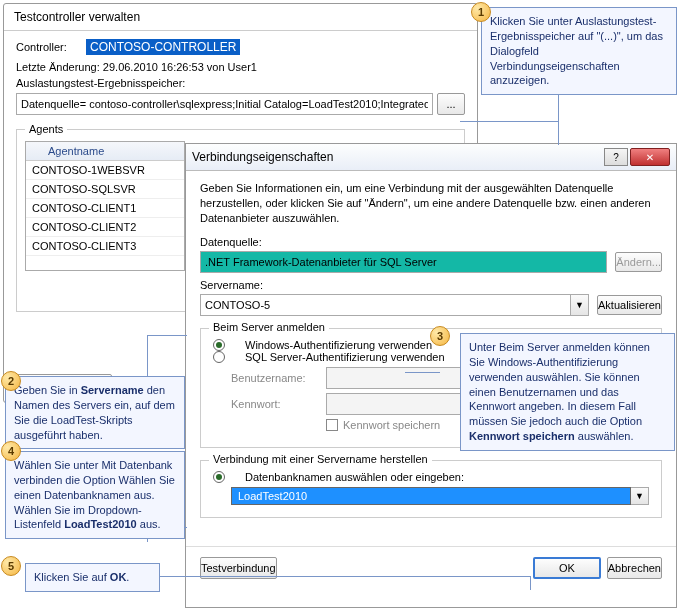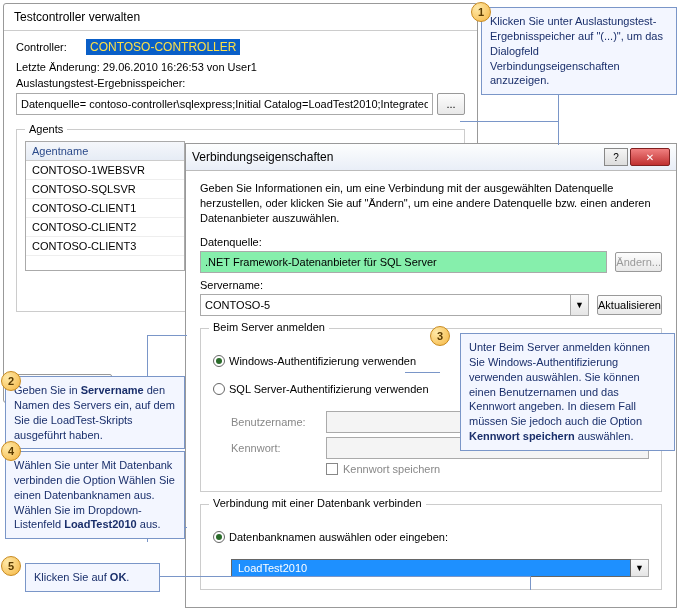--- a/index.html
+++ b/index.html
@@ -3,48 +3,48 @@
 <meta charset="utf-8">
 <style>
 * { box-sizing: border-box; margin: 0; padding: 0; }
 body { font-family: "Segoe UI", Tahoma, sans-serif; font-size: 11px; background: #fff; width: 683px; height: 615px; position: relative; overflow: hidden; }
 .window { position: absolute; background: #fff; border: 1px solid #999; }
 .window1 { left: 3px; top: 3px; width: 475px; height: 400px; border-radius: 3px; }
 .win1-title { padding: 6px 10px; border-bottom: 1px solid #ccc; font-size: 12px; }
 .win1-body { padding: 8px 12px; }
 .row { display: flex; align-items: center; margin-bottom: 6px; }
 .lbl { width: 70px; }
-.highlight-blue { background: #0a5fc7; color: #fde047; padding: 1px 4px; font-size: 12px; }
+.highlight-blue { background: #0a5fc7; color: #ffffff; padding: 1px 4px; font-size: 12px; }
 .info-line { margin: 4px 0; font-size: 11px; }
 .textbox { border: 1px solid #aaa; padding: 3px 4px; font-size: 11px; background: #fff; flex: 1; height: 22px; }
 .btn { border: 1px solid #999; background: linear-gradient(#fdfdfd,#e8e8e8); padding: 3px 0; font-size: 11px; cursor: pointer; border-radius: 2px; }
 .btn:disabled, .btn.disabled { color: #999; }
 .small-btn { width: 28px; height: 22px; padding: 0; margin-left: 4px; }
 .fieldset { border: 1px solid #ccc; margin-top: 8px; padding: 6px 8px 40px 8px; }
 .legend { font-size: 11px; padding: 0 4px; }
 .agent-list { border: 1px solid #aaa; height: 130px; background: #fff; width: 160px; }
-.agent-header { background: linear-gradient(#f5f7fb,#e6ecf5); border-bottom: 1px solid #ccc; padding: 3px 6px; font-size: 11px; color: #2a4a8a; }
+.agent-header { background: linear-gradient(#f5f7fb,#e6ecf5); border-bottom: 1px solid #ccc; padding: 3px 22px; font-size: 11px; color: #2a4a8a; }
 .agent-item { padding: 3px 6px; border-bottom: 1px solid #eee; }
 .win1-bottom { position: absolute; bottom: 8px; left: 12px; display: flex; gap: 6px; }
 
 .window2 { left: 185px; top: 143px; width: 492px; height: 465px; }
 .titlebar { display: flex; align-items: center; background: linear-gradient(#fdfefe,#e9eef7); border-bottom: 1px solid #bbb; padding: 4px 6px; }
 .titlebar .t { flex: 1; font-size: 12px; }
 .winbtn { width: 24px; height: 18px; border: 1px solid #888; margin-left: 2px; font-size: 10px; display: flex; align-items: center; justify-content: center; background: linear-gradient(#f5f5f5,#ddd); }
 .closebtn { background: linear-gradient(#f08080,#c03030); color: #fff; border-color: #802020; width: 40px; border-radius: 2px; }
 .win2-body { padding: 10px 14px; }
 .desc { margin-bottom: 10px; line-height: 1.35; }
 .field-label { margin: 6px 0 3px 0; }
 .combo { display: flex; }
 .combo .textbox { flex: 1; }
 .dropdown-arrow { width: 18px; border: 1px solid #aaa; border-left: none; background: linear-gradient(#fafafa,#e5e5e5); display: flex; align-items: center; justify-content: center; font-size: 9px; }
 
 .group { border: 1px solid #ccc; margin-top: 12px; padding: 10px 12px 12px 12px; position: relative; }
 .group-title { position: absolute; top: -8px; left: 8px; background: #fff; padding: 0 4px; }
-.radio-row { display: flex; align-items: center; margin: 16px 0; gap: 4px; }
+.radio-row { display: flex; align-items: center; margin: 0 0; gap: 20px; }
 .radio { width: 12px; height: 12px; border-radius: 50%; border: 1px solid #666; display: inline-flex; align-items: center; justify-content: center; background: #fff; }
 .radio.checked::after { content: ""; width: 6px; height: 6px; background: #2a6b2a; border-radius: 50%; }
 .form-row { display: flex; align-items: center; margin: 4px 0 4px 18px; }
 .form-row .flbl { width: 95px; color: #888; }
 .checkbox { width: 12px; height: 12px; border: 1px solid #888; background: #fff; display: inline-block; }
 .db-select { background: #1e90ff; color: #fff; padding: 2px 6px; border: 1px solid #666; }
 
 .win2-bottom { display: flex; justify-content: space-between; padding: 10px 14px; border-top: 1px solid #ddd; margin-top: 18px; }
 .btn-row-right { display: flex; gap: 6px; }
 .ok-btn { border: 2px solid #3a7bd5; padding: 3px 24px; }
@@ -114,21 +114,21 @@
 <div class="window window2">
   <div class="titlebar">
     <span class="t">Verbindungseigenschaften</span>
     <span class="winbtn">?</span>
     <span class="winbtn closebtn">✕</span>
   </div>
   <div class="win2-body">
     <div class="desc">Geben Sie Informationen ein, um eine Verbindung mit der ausgewählten Datenquelle herzustellen, oder klicken Sie auf "Ändern", um eine andere Datenquelle bzw. einen anderen Datenanbieter auszuwählen.</div>
     <div class="field-label">Datenquelle:</div>
     <div class="row">
-      <input class="textbox" readonly="" style="background: #86efac;" value=".NET Framework-Datenanbieter für SQL Server">
+      <input class="textbox" readonly="" style="background: #14b8a6;" value=".NET Framework-Datenanbieter für SQL Server">
       <button class="btn disabled" style="margin-left:8px;">Ändern...</button>
     </div>
     <div class="field-label">Servername:</div>
     <div class="row">
       <div class="combo" style="flex:1;">
         <input class="textbox" value="CONTOSO-5" style="">
         <span class="dropdown-arrow">▼</span>
       </div>
       <button class="btn" style="margin-left:8px;">Aktualisieren</button>
     </div>
@@ -151,21 +151,21 @@
         <span class="flbl">Kennwort:</span>
         <input class="textbox" type="password" disabled="" style="background: rgb(244, 244, 244);">
       </div>
       <div class="form-row" style="margin-left:113px; gap:5px; color:#888;">
         <span class="checkbox"></span>
         <span>Kennwort speichern</span>
       </div>
     </div>
 
     <div class="group">
-      <span class="group-title">Verbindung mit einer Datenbank verbinden</span>
+      <span class="group-title">Verbindung mit einer Servername herstellen</span>
       <div class="radio-row">
         <span class="radio checked"></span>
         <span>Datenbanknamen auswählen oder eingeben:</span>
       </div>
       <div class="combo" style="margin:4px 0 0 18px;">
         <div class="db-select" style="flex:1;">LoadTest2010</div>
         <span class="dropdown-arrow">▼</span>
       </div>
     </div>
   </div>

